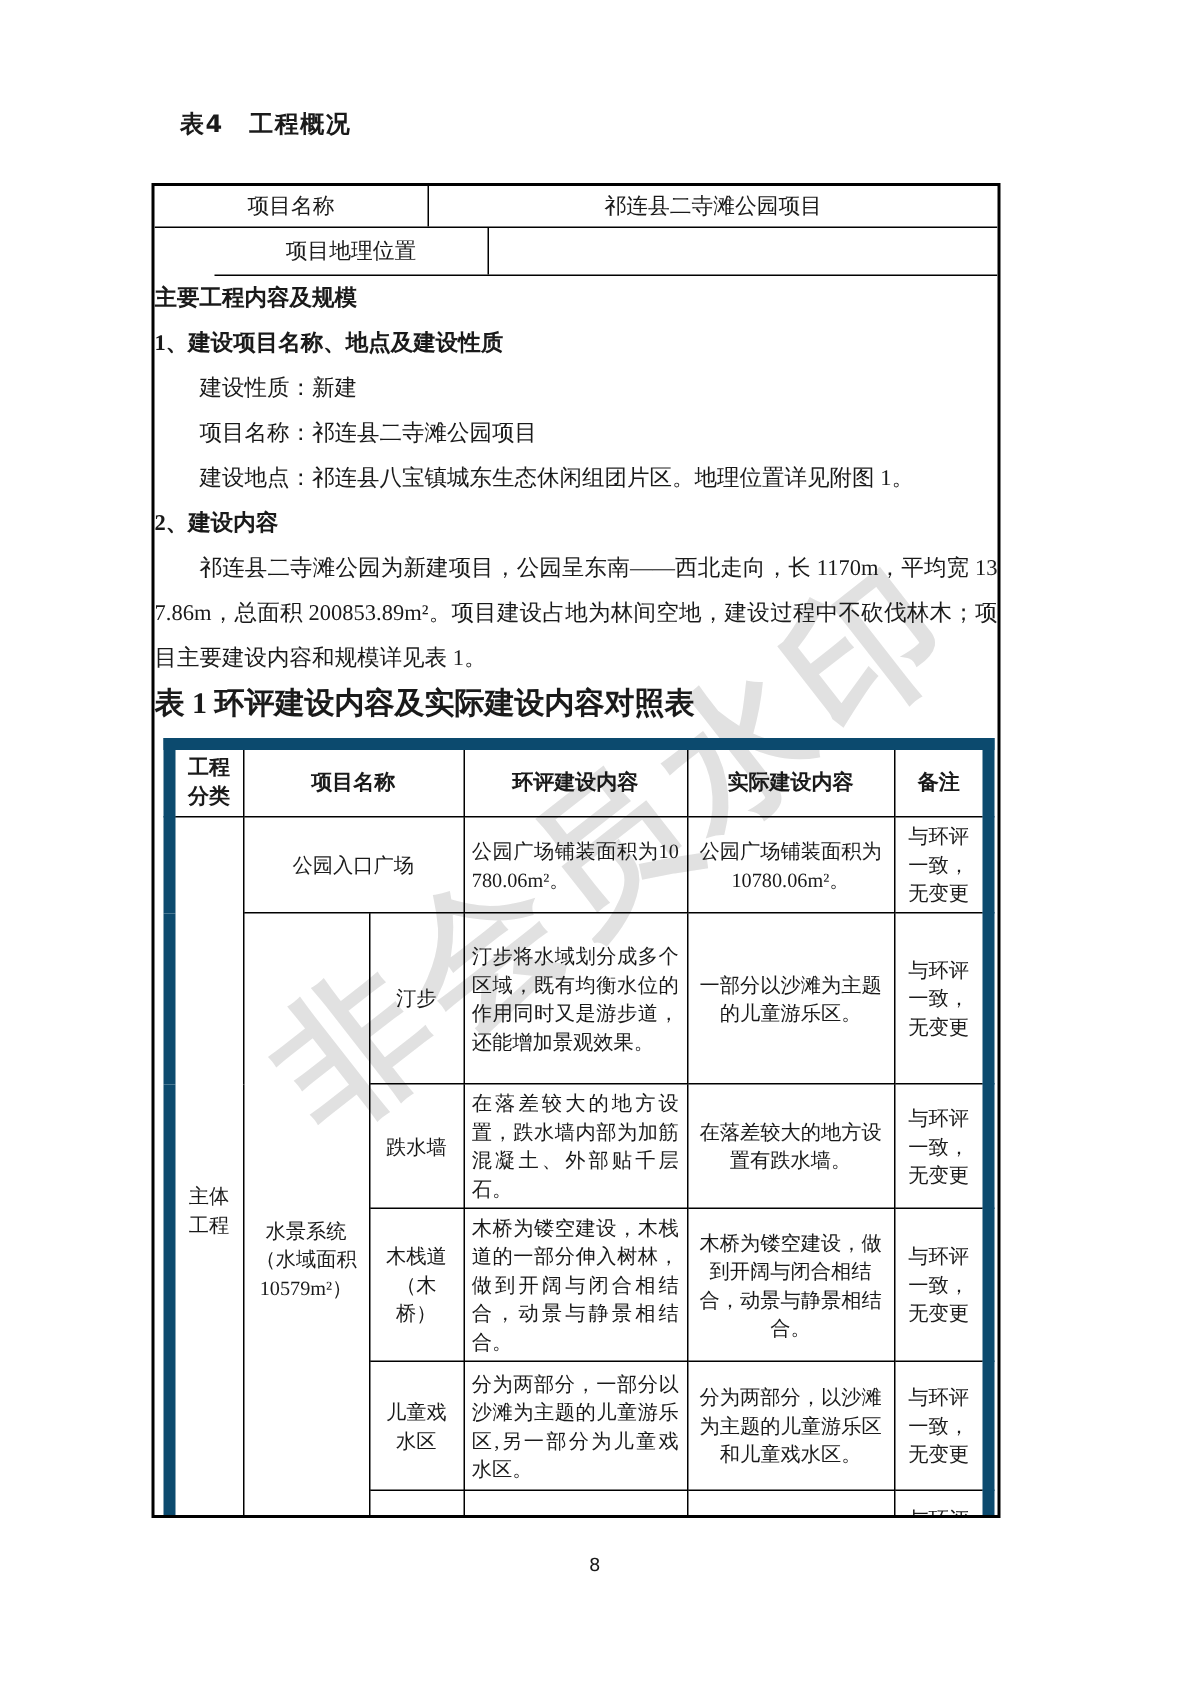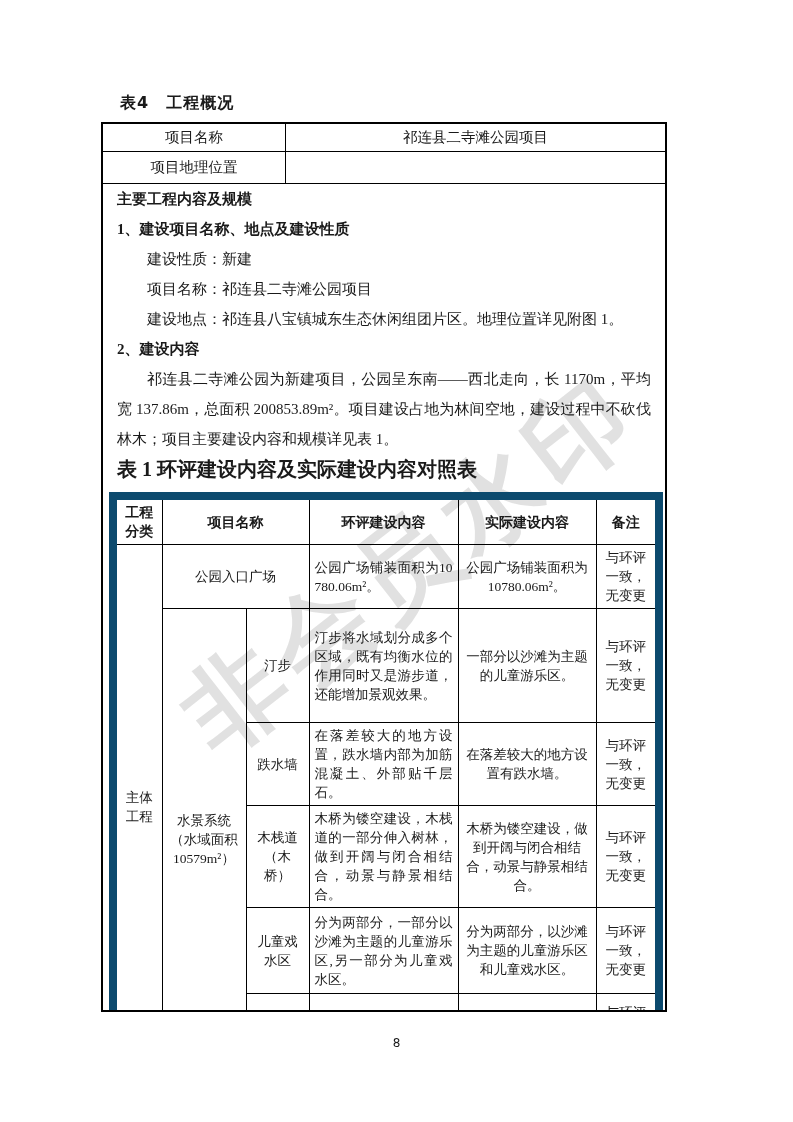--- a/index.html
+++ b/index.html
@@ -13,45 +13,45 @@
   }
   .watermark {
     position:absolute; left:75px; top:495px; width:670px; height:140px;
     display:flex; align-items:center; justify-content:center;
     transform:rotate(-38deg);
     font-size:100px; font-weight:bold; letter-spacing:8px;
     color:#bdbdbd; opacity:0.45; white-space:nowrap;
     z-index:0; pointer-events:none;
   }
   .doc-heading {
-    position:absolute; left:120px; top:93px;
+    position:absolute; left:120px; top:73px;
     font-size:16px; font-weight:bold; letter-spacing:1px;
     z-index:2;
   }
   .outer-table {
     position:absolute; left:101px; top:122px;
     width:566px; height:890px;
     border:2px solid #000;
     overflow:hidden; z-index:1;
     background:transparent;
     font-family:Liberation Serif, serif;
   }
   .kv-row { display:flex; border-bottom:1px solid #000; }
   .kv-row.r1 { height:28px; }
-  .kv-row.r2 { height:32px; }
+  .kv-row.r2 { height:32px;margin-left:40px; }
   .kv-label {
     width:183px; border-right:1px solid #000;
     display:flex; align-items:center; justify-content:center;
     font-size:14.5px;
   }
   .kv-value {
     flex:1; display:flex; align-items:center; justify-content:center;
     font-size:14.5px;
   }
-  .big-cell { position:relative; height:822px; padding:0 14px; }
+  .big-cell { position:relative; height:822px; padding:0 0; }
   .tline { line-height:30px; font-size:15px; white-space:pre-wrap; }
   .tline.bold { font-weight:bold; }
   .tline.indent { text-indent:2em; }
   .para {
     font-size:15px; line-height:30px; text-align:justify; text-indent:2em;
     word-break:break-all;
   }
   .caption {
     line-height:30px; font-size:20px; font-weight:bold; 
   }

